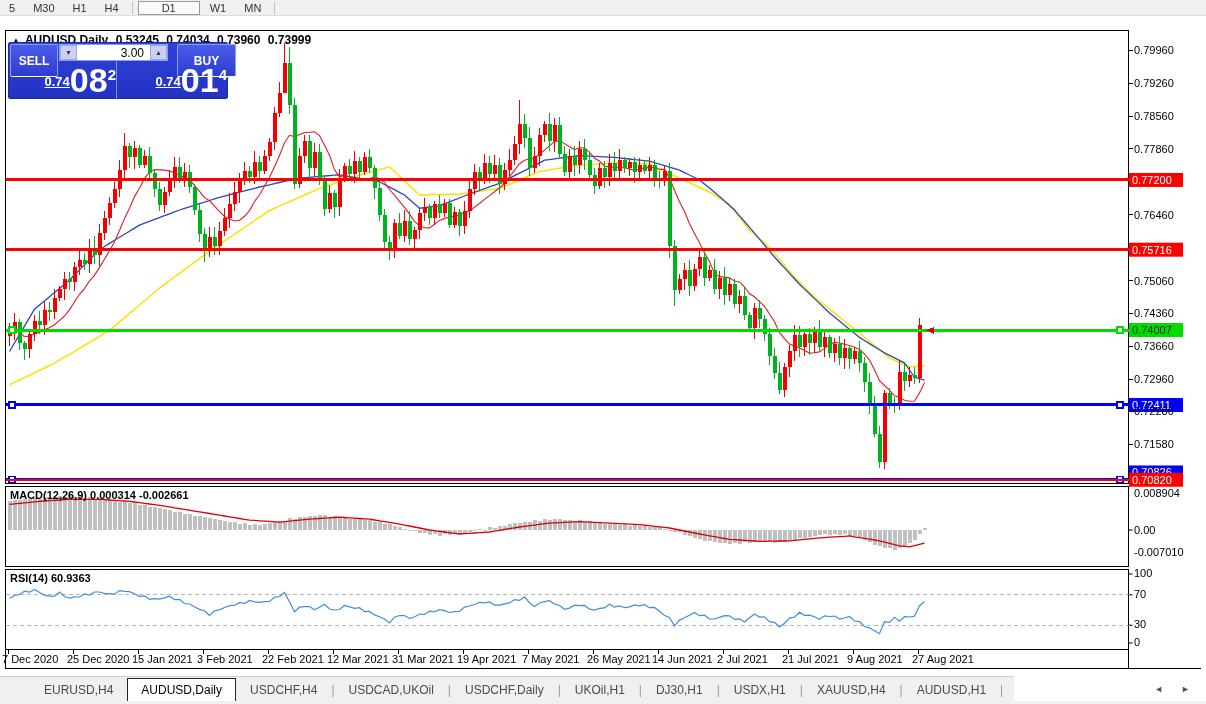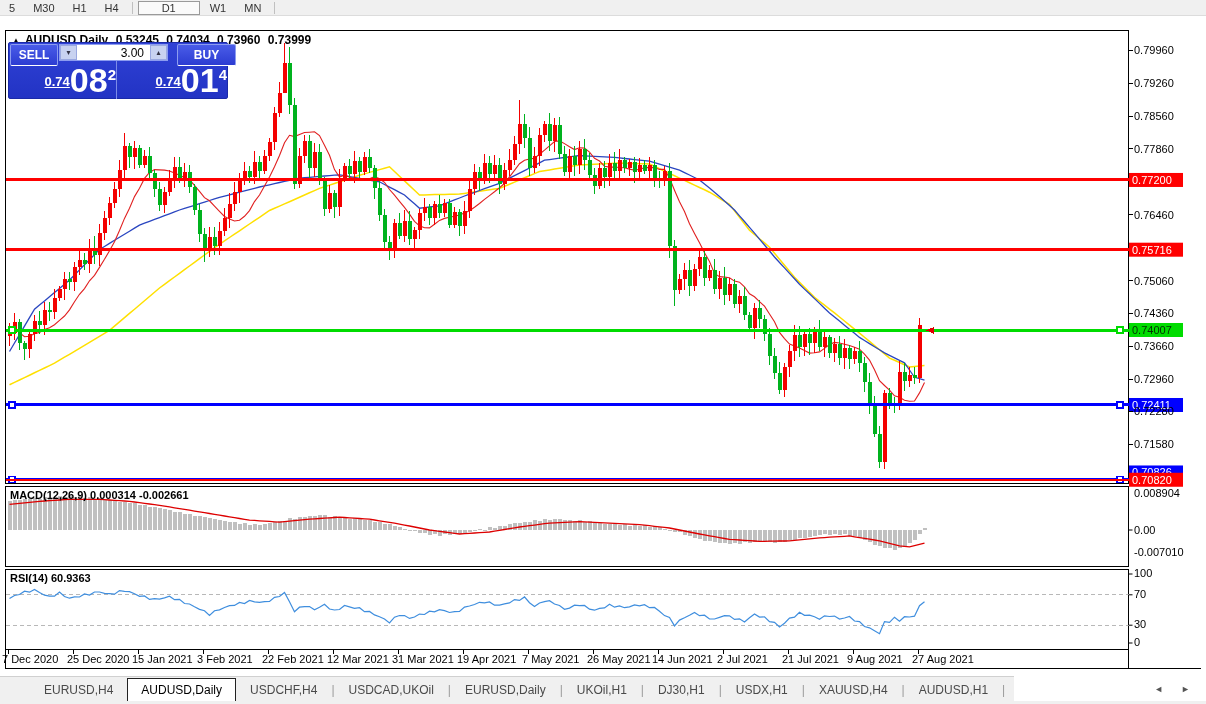--- a/index.html
+++ b/index.html
@@ -18,21 +18,21 @@
   svg text{font-family:"Liberation Sans",sans-serif;}
 
   .chart-title{position:absolute;left:12px;top:17px;font-size:12px;font-weight:bold;color:#000;z-index:3;}
   .chart-title .tri{font-size:8px;margin-right:5px;vertical-align:1px;}
   .chart-title span{margin-right:4px;}
 
   
   .tp{position:absolute;left:8px;top:26px;width:220px;height:57px;z-index:4;
       background:linear-gradient(#3042d6,#2233c4);border:1px solid #1a2aa8;border-radius:2px;}
   .tp-row{position:absolute;left:0;top:0;width:220px;height:18px;}
-  .tp-sell,.tp-buy{position:absolute;top:1px;height:22px;color:#fff;font-size:12px;font-weight:bold;
+  .tp-sell,.tp-buy{position:absolute;top:1px;height:33px;color:#fff;font-size:12px;font-weight:bold;
       background:linear-gradient(#4a5ce8,#2c3cd2);border:1px solid #8c9cf0;border-bottom:1px solid #ffffff;
       border-radius:2px;text-align:center;line-height:14px;padding:0;}
   .tp-sell{left:1px;width:48px;}
   .tp-buy{left:168px;width:59px;}
   .tp-spin{position:absolute;left:50px;top:1px;width:109px;height:17px;background:#fff;border:1px solid #8c9cf0;display:flex;}
   .tp-dn,.tp-up{width:17px;height:15px;background:#c8d2f0;border:1px solid #9aa8e0;font-size:8px;color:#334;
       padding:0;line-height:13px;text-align:center;}
   .tp-vol{flex:1;width:60px;border:none;outline:none;font-size:12px;text-align:right;padding:0 6px 0 0;color:#000;}
   .tp-prices{position:absolute;left:0;top:18px;width:220px;height:39px;color:#fff;}
   .tp-price{position:absolute;top:0;height:38px;white-space:nowrap;}
@@ -774,21 +774,21 @@
   </div>
 
   <div class="tab-bar" id="tab-bar">
     <span class="lead"></span>
   <span class="tab">EURUSD,H4</span>
       <span class="tab active">AUDUSD,Daily</span>
       <span class="tab">USDCHF,H4</span>
       <span class="tab-div">|</span>
       <span class="tab">USDCAD,UKOil</span>
       <span class="tab-div">|</span>
-      <span class="tab">EURUSD,Daily</span>
+      <span class="tab">USDCHF,Daily</span>
       <span class="tab-div">|</span>
       <span class="tab">UKOil,H1</span>
       <span class="tab-div">|</span>
       <span class="tab">DJ30,H1</span>
       <span class="tab-div">|</span>
       <span class="tab">USDX,H1</span>
       <span class="tab-div">|</span>
       <span class="tab">XAUUSD,H4</span>
       <span class="tab-div">|</span>
       <span class="tab">AUDUSD,H1</span>

